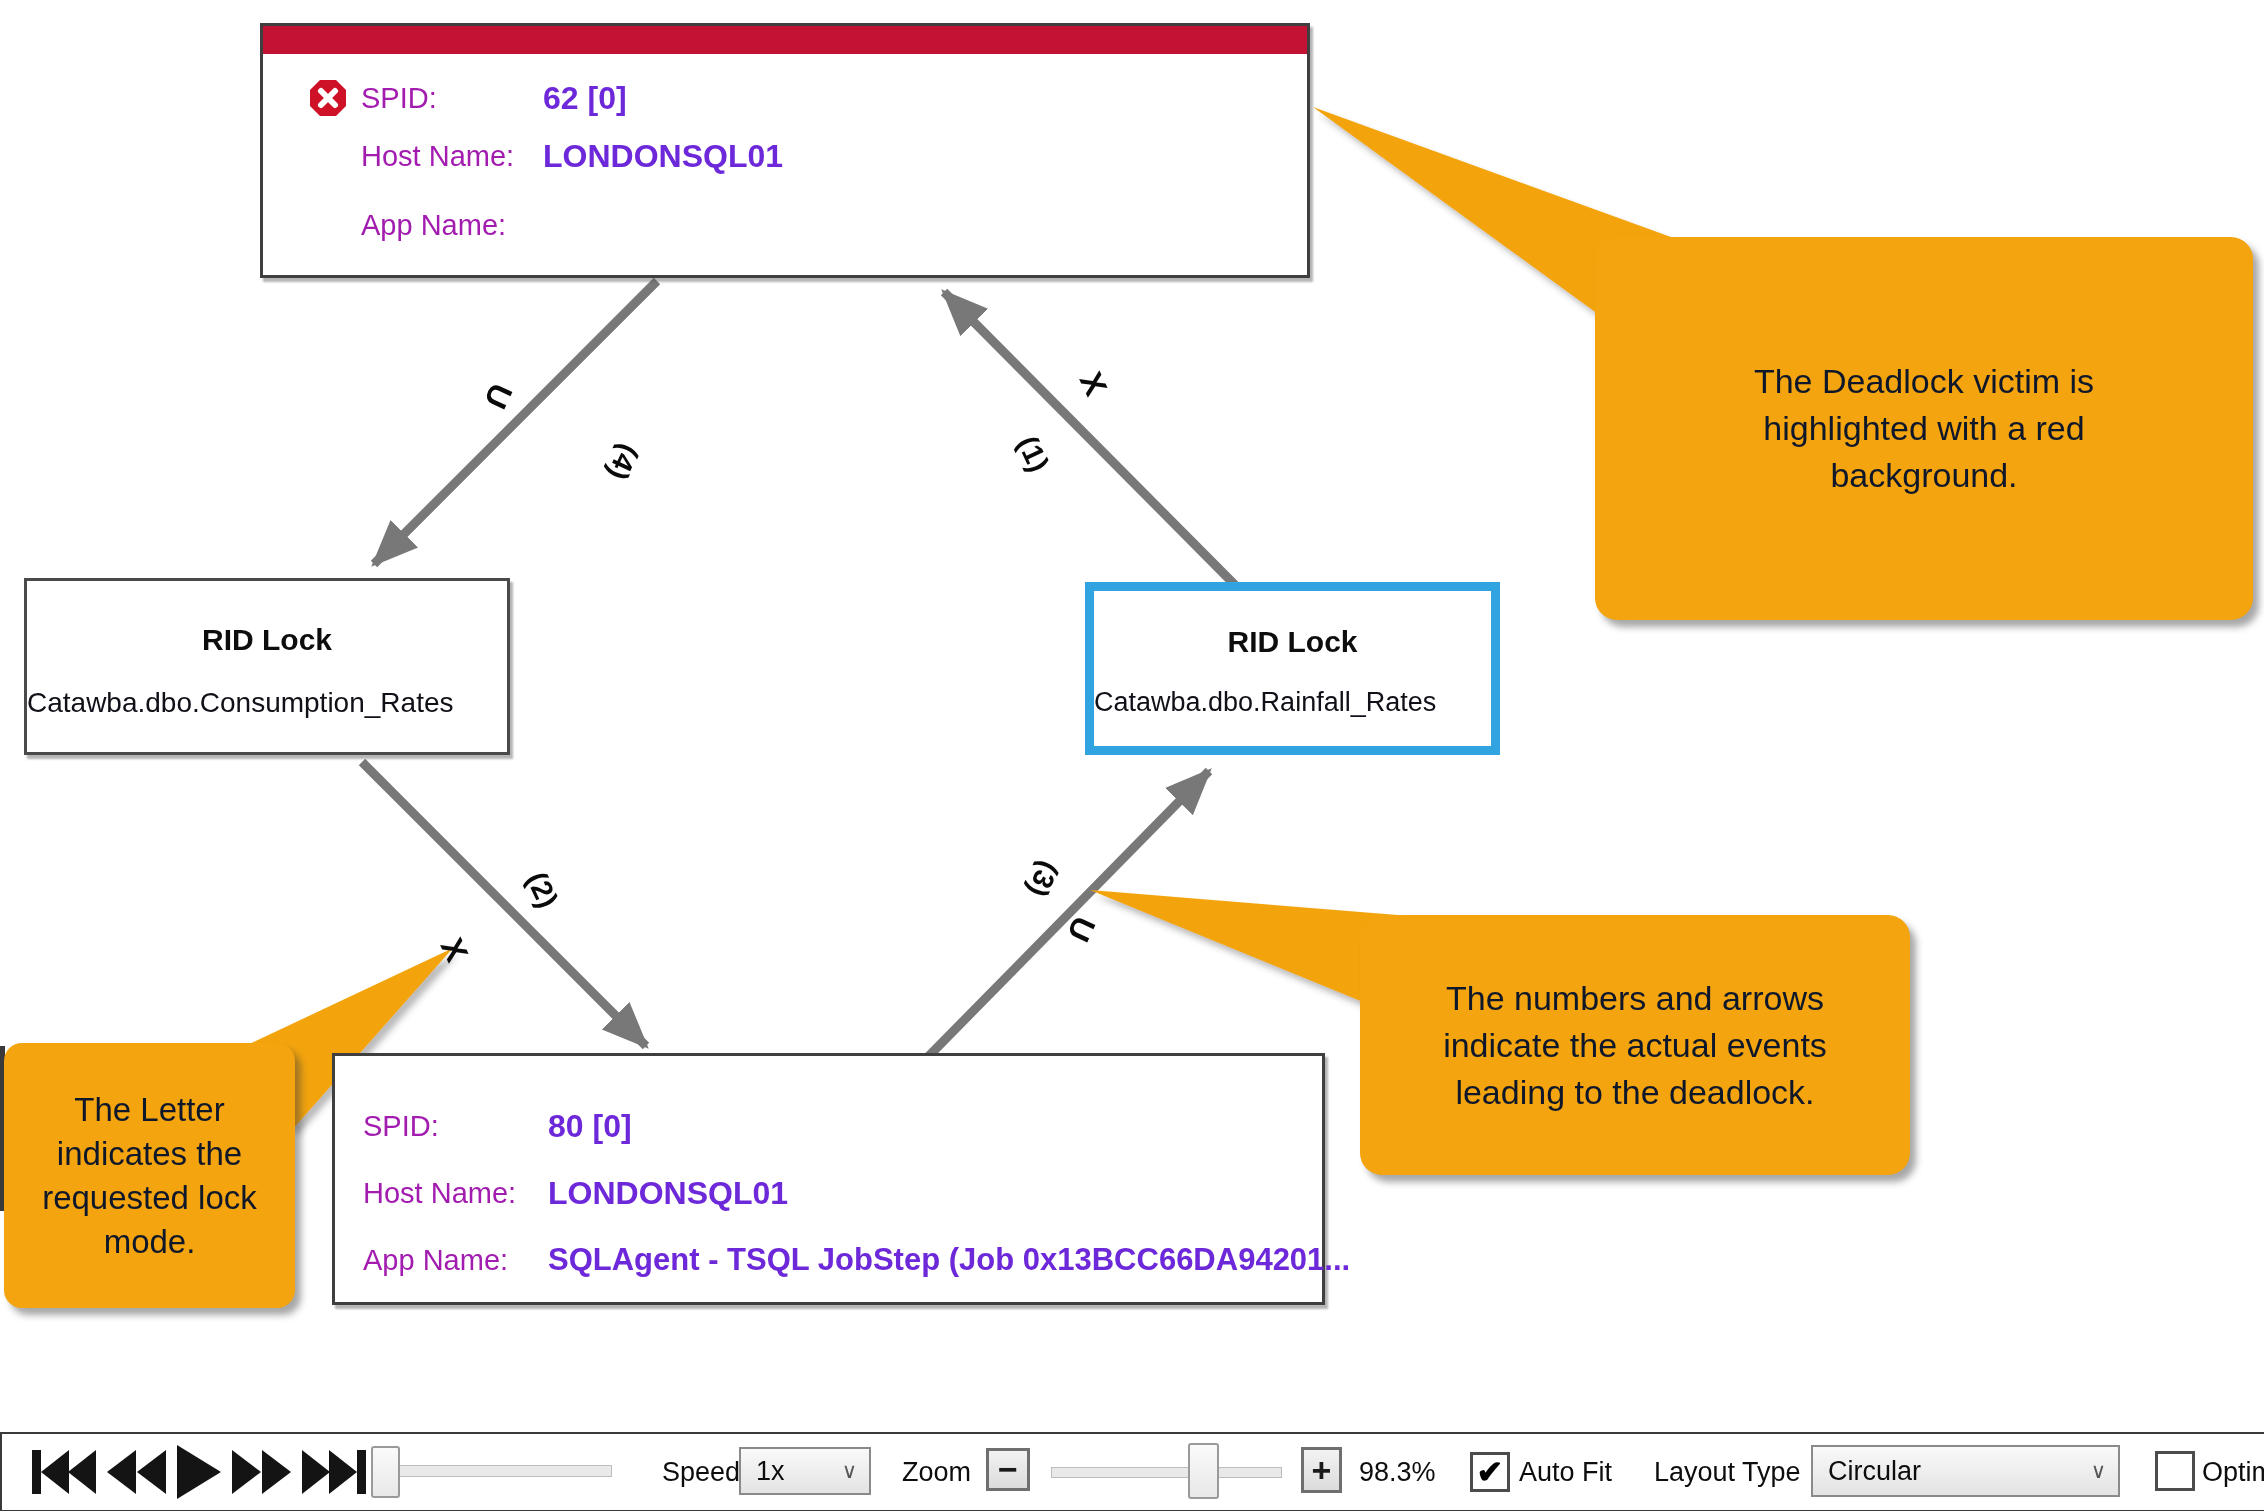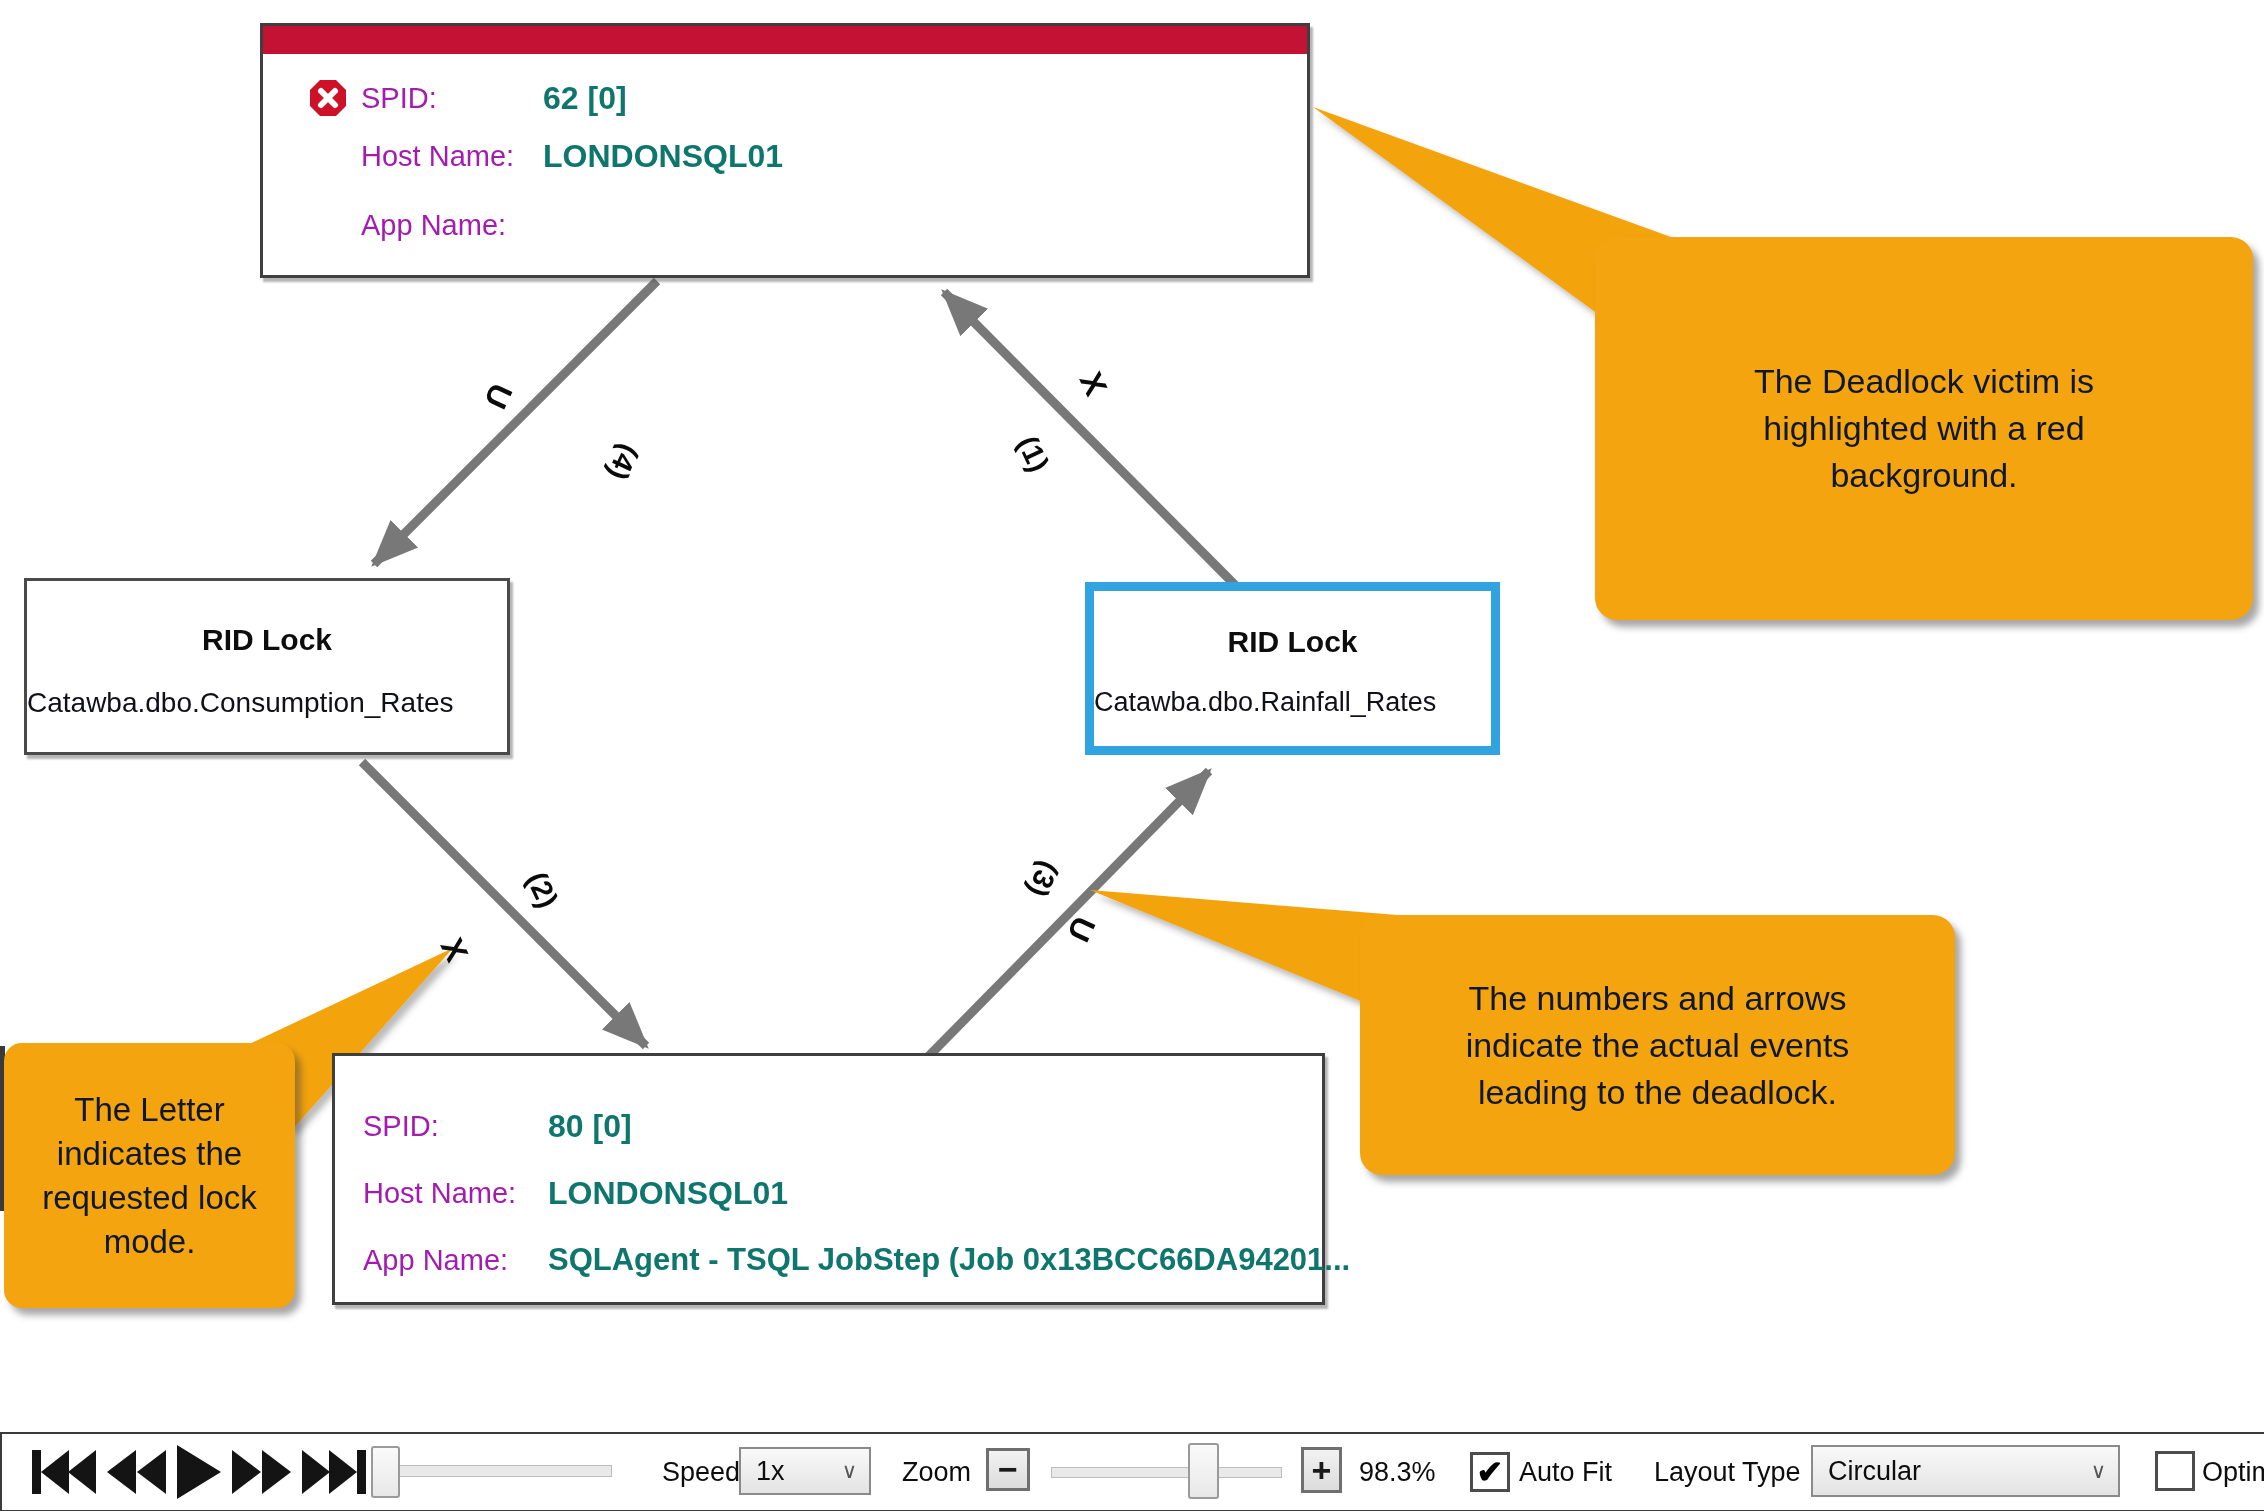--- a/index.html
+++ b/index.html
@@ -6,21 +6,21 @@
   body{
     width:2264px;height:1511px;position:relative;overflow:hidden;
     background:#ffffff;font-family:"Liberation Sans", sans-serif;color:#0d0d0d;
   }
   
   #edge-layer{position:absolute;left:0;top:0;z-index:1;pointer-events:none;}
   .node{position:absolute;background:#fff;border:3px solid #3f3f3f;z-index:2;
         box-shadow:3px 4px 2px rgba(90,90,90,.45);}
   .proc-row{position:absolute;height:40px;line-height:40px;font-size:29px;white-space:nowrap;}
   .proc-row .lab{position:absolute;left:0;top:0;color:#a21caf;}
-  .proc-row .val{position:absolute;top:0;font-weight:700;color:#0f766e;}
+  .proc-row .val{position:absolute;top:0;font-weight:700;color:#6d28d9;}
   .lock-title{position:absolute;left:0;right:0;text-align:center;font-weight:700;font-size:30px;}
   .lock-res{position:absolute;left:0;right:0;font-size:28px;color:#101018;}
   .edge-label{position:absolute;z-index:2;font-weight:700;color:#0a0a0a;white-space:nowrap;}
   .rot65{transform:translate(-50%,-50%) rotate(65deg);}
   .rot115{transform:translate(-50%,-50%) rotate(115deg);}
   
   .callout{position:absolute;background:#F3A40E;border-radius:22px;z-index:3;
            display:flex;align-items:center;justify-content:center;
            box-shadow:6px 7px 7px rgba(60,60,60,.45);}
   .callout .ct{font-size:34px;line-height:47px;text-align:center;color:#0f172a;}
@@ -123,21 +123,21 @@
 <div class="edge-label rot65" style="left:454px;top:950px;font-size:32px;">X</div>
 <div class="edge-label rot65" style="left:542px;top:890px;font-size:29px;">(2)</div>
 
 <div class="edge-label rot115" style="left:1081px;top:929px;font-size:32px;">U</div>
 <div class="edge-label rot115" style="left:1043px;top:879px;font-size:29px;">(3)</div>
 
 <div class="callout" style="left:1595px;top:237px;width:658px;height:383px;">
   <div class="ct" style="max-width:400px;">The Deadlock victim is highlighted with a red background.</div>
 </div>
 
-<div class="callout" style="left:1360px;top:915px;width:595px;height:260px;">
+<div class="callout" style="left:1360px;top:915px;width:550px;height:260px;">
   <div class="ct" style="max-width:440px;">The numbers and arrows indicate the actual events leading to the deadlock.</div>
 </div>
 
 <div class="callout" style="left:4px;top:1043px;width:291px;height:265px;border-radius:18px;">
   <div class="ct" style="max-width:250px;font-size:33px;line-height:44px;">The Letter indicates the requested lock mode.</div>
 </div>
 
 <div id="toolbar">
 
   <div class="pb-row">

